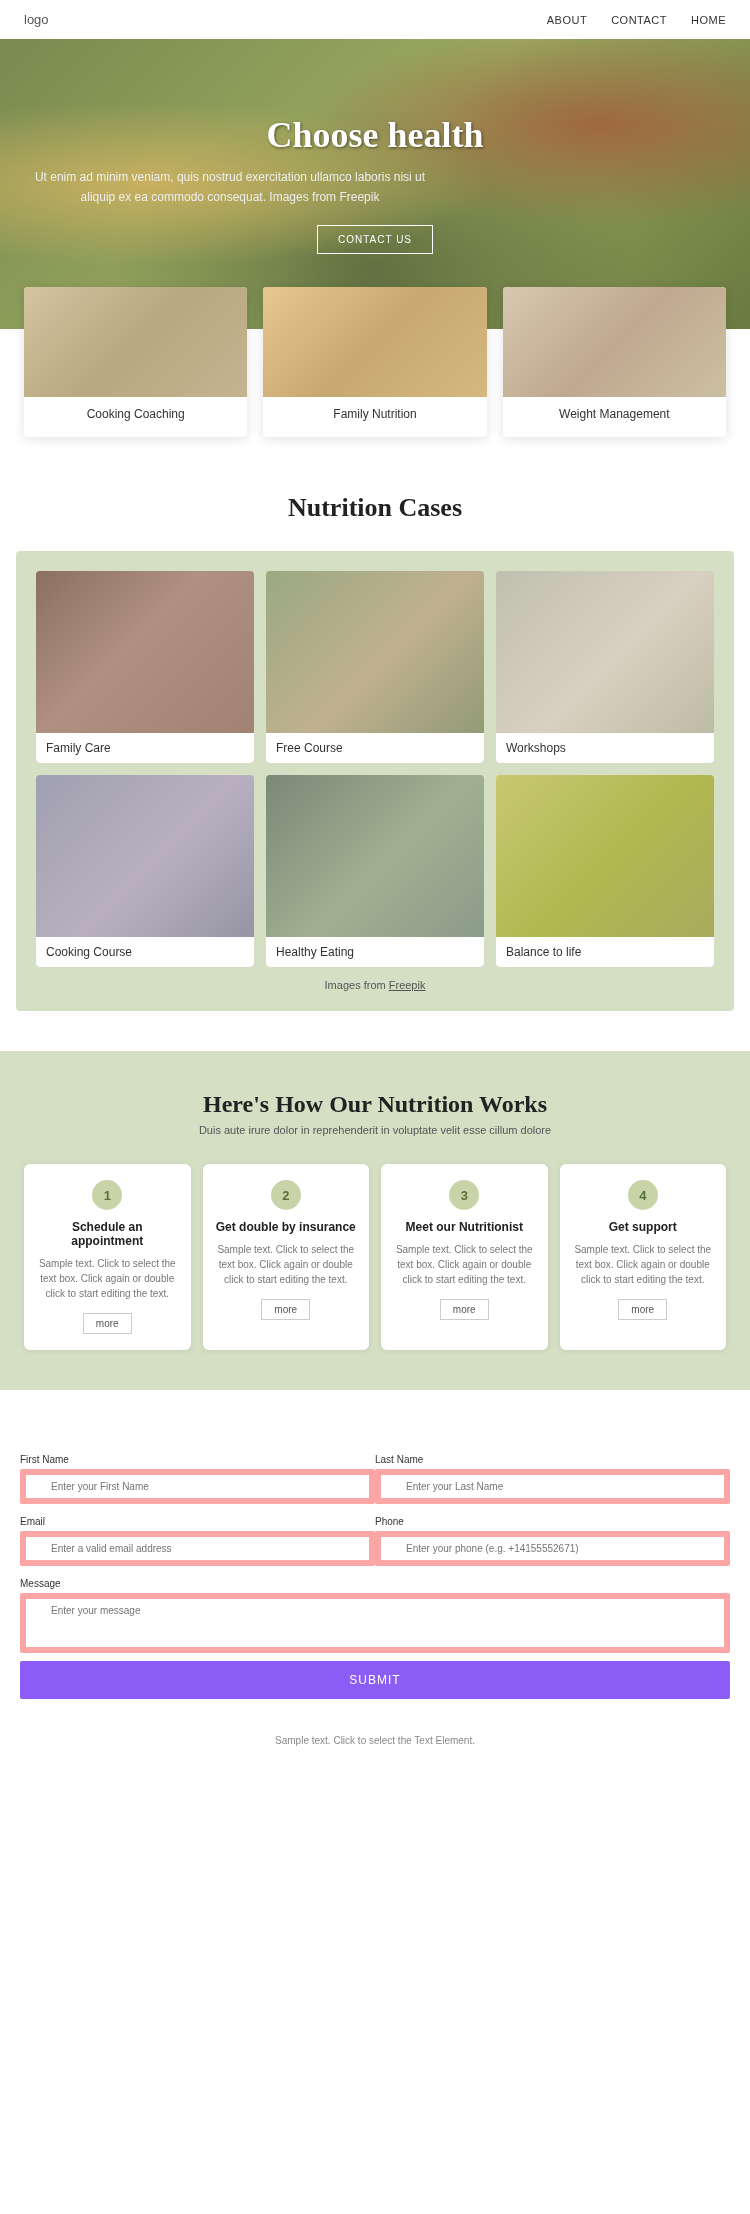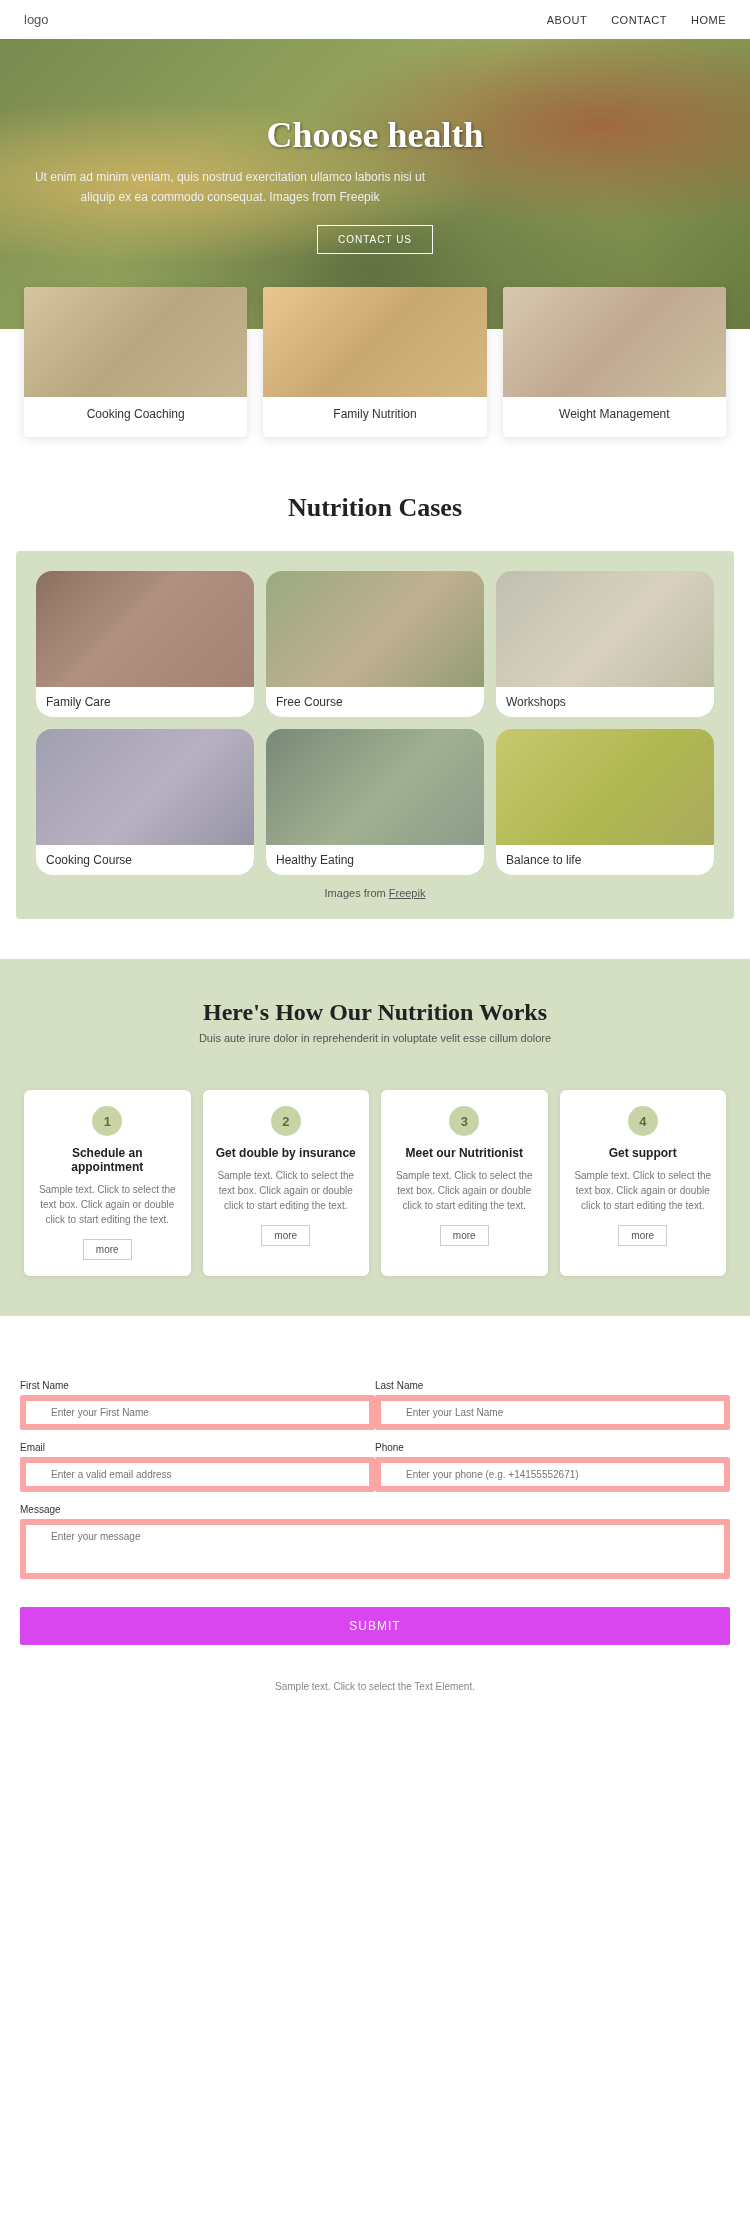--- a/index.html
+++ b/index.html
@@ -71,22 +71,22 @@
 
     
     .nutrition-section { padding: 0 16px 0 16px; }
     .section-title { text-align: center; font-size: 26px; color: #222; margin-bottom: 28px; font-weight: 600; }
 
     .cases-grid {
       background: #d4dfc4; padding: 20px; border-radius: 4px;
     }
     .cases-row { display: flex; gap: 12px; margin-bottom: 12px; }
     .case-card {
-      flex: 1; position: relative; border-radius: 16px; overflow: hidden;
-      height: 146px; background: #fde047;
+      flex: 1; position: relative; border-radius: 4px; overflow: hidden;
+      height: 192px; background: #fde047;
     }
     .case-img { width: 100%; height: 100%; display: block; }
     .case-label {
       position: absolute; bottom: 0; left: 0; right: 0;
       background: #fff; padding: 8px 10px;
       font-size: 12px; color: #333; font-family: sans-serif; text-align: left;
     }
 
     
     .ci-1 { background: linear-gradient(135deg, #8a7060 0%, #b09080 40%, #a08070 100%); }
@@ -97,21 +97,21 @@
     .ci-6 { background: linear-gradient(135deg, #c8c870 0%, #b0b850 50%, #a8a860 100%); }
 
     .freepik-link { text-align: center; font-size: 11px; color: #555; font-family: sans-serif; }
     .freepik-link a { color: #555; }
 
     
     .how-section {
       background: #d4dfc4; padding: 40px 24px; margin-top: 40px;
     }
     .how-title { text-align: center; font-size: 24px; color: #222; font-weight: 600; margin-bottom: 6px; }
-    .how-subtitle { text-align: center; font-size: 11px; color: #555; font-family: sans-serif; margin-bottom: 46px; }
+    .how-subtitle { text-align: center; font-size: 11px; color: #555; font-family: sans-serif; margin-bottom: 28px; }
     .how-steps { display: flex; gap: 12px; }
     .how-step {
       flex: 1; background: #fff; border-radius: 6px; padding: 16px 12px;
       text-align: center; box-shadow: 0 1px 6px rgba(0,0,0,0.08);
     }
     .step-num {
       width: 30px; height: 30px; border-radius: 50%;
       background: #c8d4a8; color: #5a6e3a; font-size: 13px; font-weight: 600;
       display: flex; align-items: center; justify-content: center;
       margin: 0 auto 10px; font-family: sans-serif;
@@ -141,23 +141,23 @@
     .form-row { display: flex; gap: 0; margin-bottom: 12px; }
     .form-group { flex: 1; }
     .form-group label { font-size: 10px; color: #333; display: block; margin-bottom: 4px; font-family: sans-serif; }
     .form-group input, .form-group textarea {
       width: 100%; border: 6px solid #fca5a5; padding: 6px 25px;
       font-size: 10px; font-family: sans-serif; color: #aaa; outline: none;
       border-radius: 2px;
     }
     .form-group textarea { height: 60px; resize: none; }
     .submit-btn {
-      width: 100%; background: #d946ef; color: #fff; border: none;
+      width: 100%; background: #8b5cf6; color: #fff; border: none;
       padding: 12px; font-size: 12px; letter-spacing: 1px; cursor: pointer;
-      font-family: sans-serif; text-transform: uppercase; margin-top: 24px;
+      font-family: sans-serif; text-transform: uppercase; margin-top: 4px;
       border-radius: 2px;
     }
 
     
     .footer-note { text-align: center; padding: 12px; font-size: 10px; color: #888; font-family: Liberation Sans, sans-serif; background: #fff; }
   </style>
 </head>
 <body>
 
 <nav>

